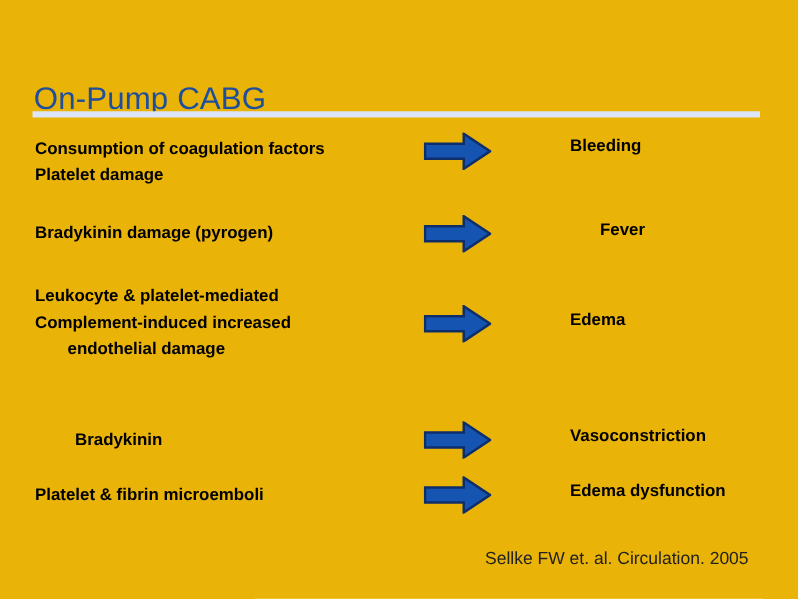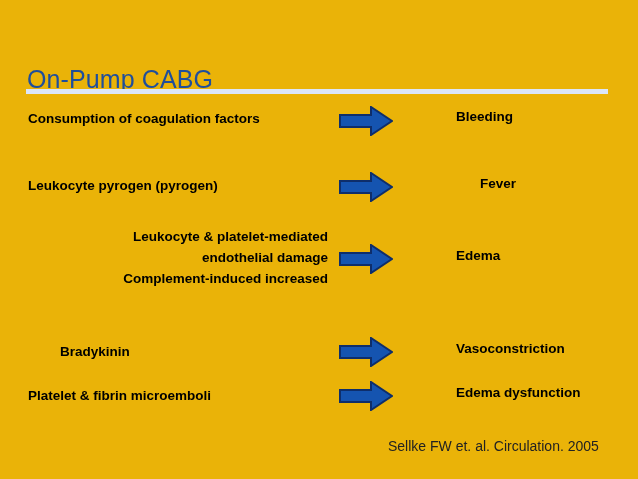--- a/index.html
+++ b/index.html
@@ -120,46 +120,47 @@
 
   <h1 class="slide-title">On-Pump CABG</h1>
 
   <div class="title-rule"></div>
 
   <div class="rows">
 
     <div class="row" style="top:108px;">
       <div class="cause" style="top:0;">
         <span class="line">Consumption of coagulation factors</span>
+        <span class="line">Platelet damage</span>
       </div>
       <div class="arrow" style="top:-2px;">
         <svg viewBox="0 0 54 30" xmlns="http://www.w3.org/2000/svg">
           <polygon points="1,9 32,9 32,1 53,15 32,29 32,21 1,21" fill="#1554B0" stroke="#0E2E6B" stroke-width="2" stroke-linejoin="miter"></polygon>
         </svg>
       </div>
       <div class="effect" style="top:1px;">Bleeding</div>
     </div>
 
     <div class="row" style="top:175px;">
       <div class="cause" style="top:0;">
-        <span class="line">Leukocyte pyrogen (pyrogen)</span>
+        <span class="line">Bradykinin damage (pyrogen)</span>
       </div>
       <div class="arrow" style="top:-3px;">
         <svg viewBox="0 0 54 30" xmlns="http://www.w3.org/2000/svg">
           <polygon points="1,9 32,9 32,1 53,15 32,29 32,21 1,21" fill="#1554B0" stroke="#0E2E6B" stroke-width="2" stroke-linejoin="miter"></polygon>
         </svg>
       </div>
       <div class="effect" style="top:1px;padding-left:24px;">Fever</div>
     </div>
 
     <div class="row" style="top:226px;">
-      <div class="cause" style="top:0;text-align:right;">
+      <div class="cause" style="top:0;">
         <span class="line">Leukocyte &amp; platelet-mediated</span>
+        <span class="line">Complement-induced increased</span>
         <span class="line indent">endothelial damage</span>
-        <span class="line">Complement-induced increased</span>
       </div>
       <div class="arrow" style="top:18px;">
         <svg viewBox="0 0 54 30" xmlns="http://www.w3.org/2000/svg">
           <polygon points="1,9 32,9 32,1 53,15 32,29 32,21 1,21" fill="#1554B0" stroke="#0E2E6B" stroke-width="2" stroke-linejoin="miter"></polygon>
         </svg>
       </div>
       <div class="effect" style="top:22px;">Edema</div>
     </div>
 
     <div class="row" style="top:341px;">

